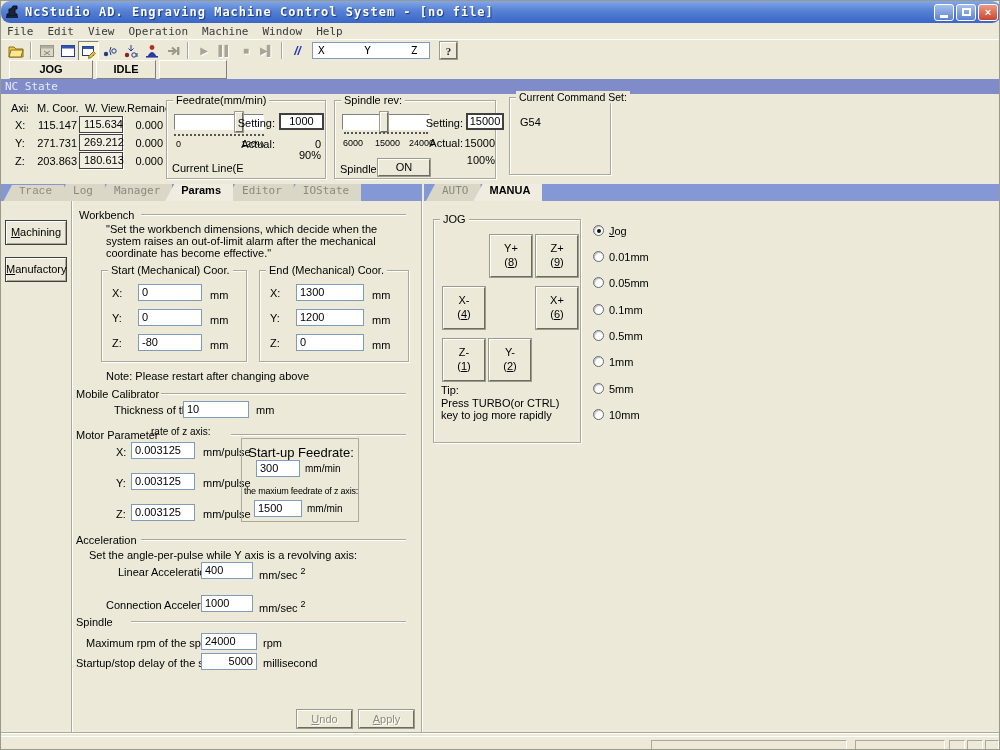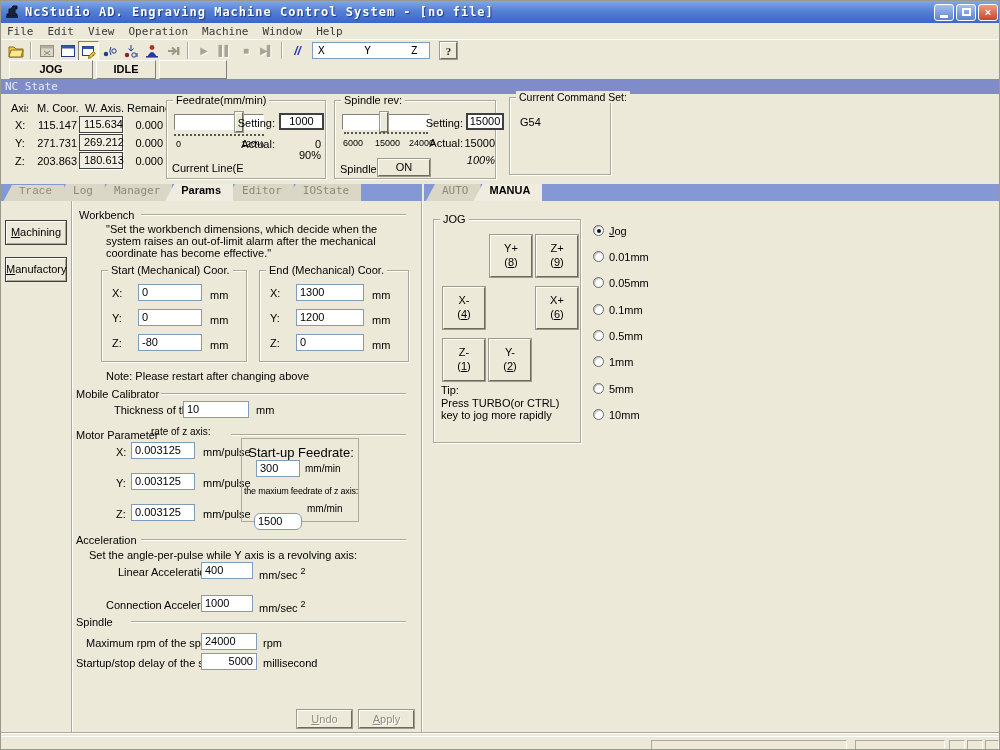--- a/index.html
+++ b/index.html
@@ -3,21 +3,21 @@
 <meta charset="utf-8">
 <style>
   * { margin:0; padding:0; box-sizing:border-box; }
   html,body { width:1000px; height:750px; }
   body { font:11px "Liberation Sans", sans-serif; color:#000; background:#ece9d8; }
   #screen { position:relative; width:1000px; height:750px; overflow:hidden; background:#ece9d8; border:1px solid #9a9a8c; }
 
   
   .titlebar { position:absolute; left:0; top:0; width:1000px; height:22px;
     background:linear-gradient(180deg,#82a7e6 0%,#5580d4 45%,#3a67c8 100%);
-    display:flex; align-items:center; padding:0 3px; }
+    display:flex; align-items:center; padding:0 3px;border-radius:9px; }
   .title-text { color:#fff; font:bold 12px "DejaVu Sans Mono", monospace; margin-left:5px;
     letter-spacing:1px; text-shadow:1px 1px 1px #1a3a7a; white-space:nowrap; }
   .tb-spacer { flex:1; }
   .winbtn { width:20px; height:17px; margin-left:2px; border:1px solid #fff; border-radius:3px;
     background:linear-gradient(180deg,#a8c0ec,#5b82d2); display:flex; align-items:center; justify-content:center;
     color:#fff; font:bold 11px "Liberation Sans",sans-serif; }
   .winbtn.close { background:linear-gradient(180deg,#ef9a82,#c9452f); }
   .minbar { width:8px; height:3px; background:#fff; margin-top:8px; }
   .maxbox { width:9px; height:8px; border:2px solid #fff; }
 
@@ -208,21 +208,21 @@
 
   <div class="modetab" style="left:8px;width:84px;">JOG</div>
   <div class="modetab" style="left:95px;width:60px;">IDLE</div>
   <div class="modetab" style="left:158px;width:68px;"></div>
 
   <div class="ncstate">NC State</div>
 
   <div>
     <span class="lbl" style="left:10px;top:101px;width:17px;overflow:hidden;">Axis</span>
     <span class="lbl" style="left:36px;top:101px;">M. Coor.</span>
-    <span class="lbl" style="left:84px;top:101px;">W. Axis.</span>
+    <span class="lbl" style="left:84px;top:101px;">W. View.</span>
     <span class="lbl" style="left:126px;top:101px;width:40px;overflow:hidden;">Remained</span>
 
     <span class="lbl" style="left:14px;top:118px;">X:</span>
     <span class="lbl-r" style="left:32px;top:118px;width:44px;">115.147</span>
     <span class="coorbox" style="left:78px;top:115px;">115.634</span>
     <span class="lbl-r" style="left:122px;top:118px;width:40px;">0.000</span>
 
     <span class="lbl" style="left:14px;top:136px;">Y:</span>
     <span class="lbl-r" style="left:32px;top:136px;width:44px;">271.731</span>
     <span class="coorbox" style="left:78px;top:133px;">269.212</span>
@@ -254,21 +254,21 @@
     <span class="slider-track" style="left:7px;top:13px;width:88px;"></span>
     <span class="slider-thumb" style="left:45px;top:11px;"></span>
     <span class="ticks" style="left:9px;top:31px;width:84px;"></span>
     <span class="ticklbl" style="left:8px;top:37px;">6000</span>
     <span class="ticklbl" style="left:40px;top:37px;">15000</span>
     <span class="ticklbl" style="left:74px;top:37px;">24000</span>
     <span class="lbl-r" style="left:88px;top:16px;width:40px;">Setting:</span>
     <span class="setbox" style="left:131px;top:12px;width:38px;">15000</span>
     <span class="lbl-r" style="left:88px;top:36px;width:40px;">Actual:</span>
     <span class="lbl-r" style="left:118px;top:36px;width:42px;">15000</span>
-    <span class="lbl-r" style="left:118px;top:53px;width:42px;font-style:italic;">100%</span>
+    <span class="lbl-r" style="left:118px;top:53px;width:42px;">100%</span>
     <span class="lbl" style="left:5px;top:62px;">Spindle:</span>
     <span class="btn3d" style="left:43px;top:58px;width:52px;height:17px;line-height:15px;">ON</span>
   </div>
 
   <div class="gb" style="left:508px;top:96px;width:102px;height:78px;">
     <span class="gb-legend" style="font-size:10.5px;">Current Command Set:</span>
     <span class="lbl" style="left:10px;top:18px;">G54</span>
   </div>
 
   <div class="tabstrip" style="left:0;width:421px;">
@@ -336,21 +336,21 @@
     <span class="lbl" style="left:202px;top:476px;">mm/pulse</span>
     <span class="lbl" style="left:115px;top:507px;">Z:</span>
     <span class="tbox" style="left:130px;top:503px;width:64px;">0.003125</span>
     <span class="lbl" style="left:202px;top:507px;">mm/pulse</span>
 
     <div class="gb" style="left:240px;top:437px;width:118px;height:84px;box-shadow:none;">
       <span class="lbl" style="left:0;top:6px;width:118px;text-align:center;font-size:13px;">Start-up Feedrate:</span>
       <span class="tbox" style="left:14px;top:21px;width:44px;">300</span>
       <span class="lbl" style="left:63px;top:24px;font-size:10px;">mm/min</span>
       <span class="lbl" style="left:2px;top:47px;font-size:9px;letter-spacing:-0.2px;">the maxium feedrate of z axis:</span>
-      <span class="tbox" style="left:12px;top:74px;width:48px;border-radius:6px;">1500</span>
+      <span class="tbox" style="left:12px;top:61px;width:48px;">1500</span>
       <span class="lbl" style="left:65px;top:64px;font-size:10px;">mm/min</span>
     </div>
 
     <span class="lbl" style="left:75px;top:533px;">Acceleration</span>
     <div class="rule" style="left:140px;top:538px;width:265px;"></div>
     <span class="lbl" style="left:88px;top:548px;">Set the angle-per-pulse while Y axis is a revolving axis:</span>
     <span class="lbl" style="left:117px;top:565px;">Linear Acceleration:</span>
     <span class="tbox" style="left:200px;top:561px;width:52px;">400</span>
     <span class="lbl" style="left:258px;top:565px;"><span>mm/sec</span> <sup>2</sup></span>
     <span class="lbl" style="left:105px;top:598px;">Connection Acceleration:</span>

